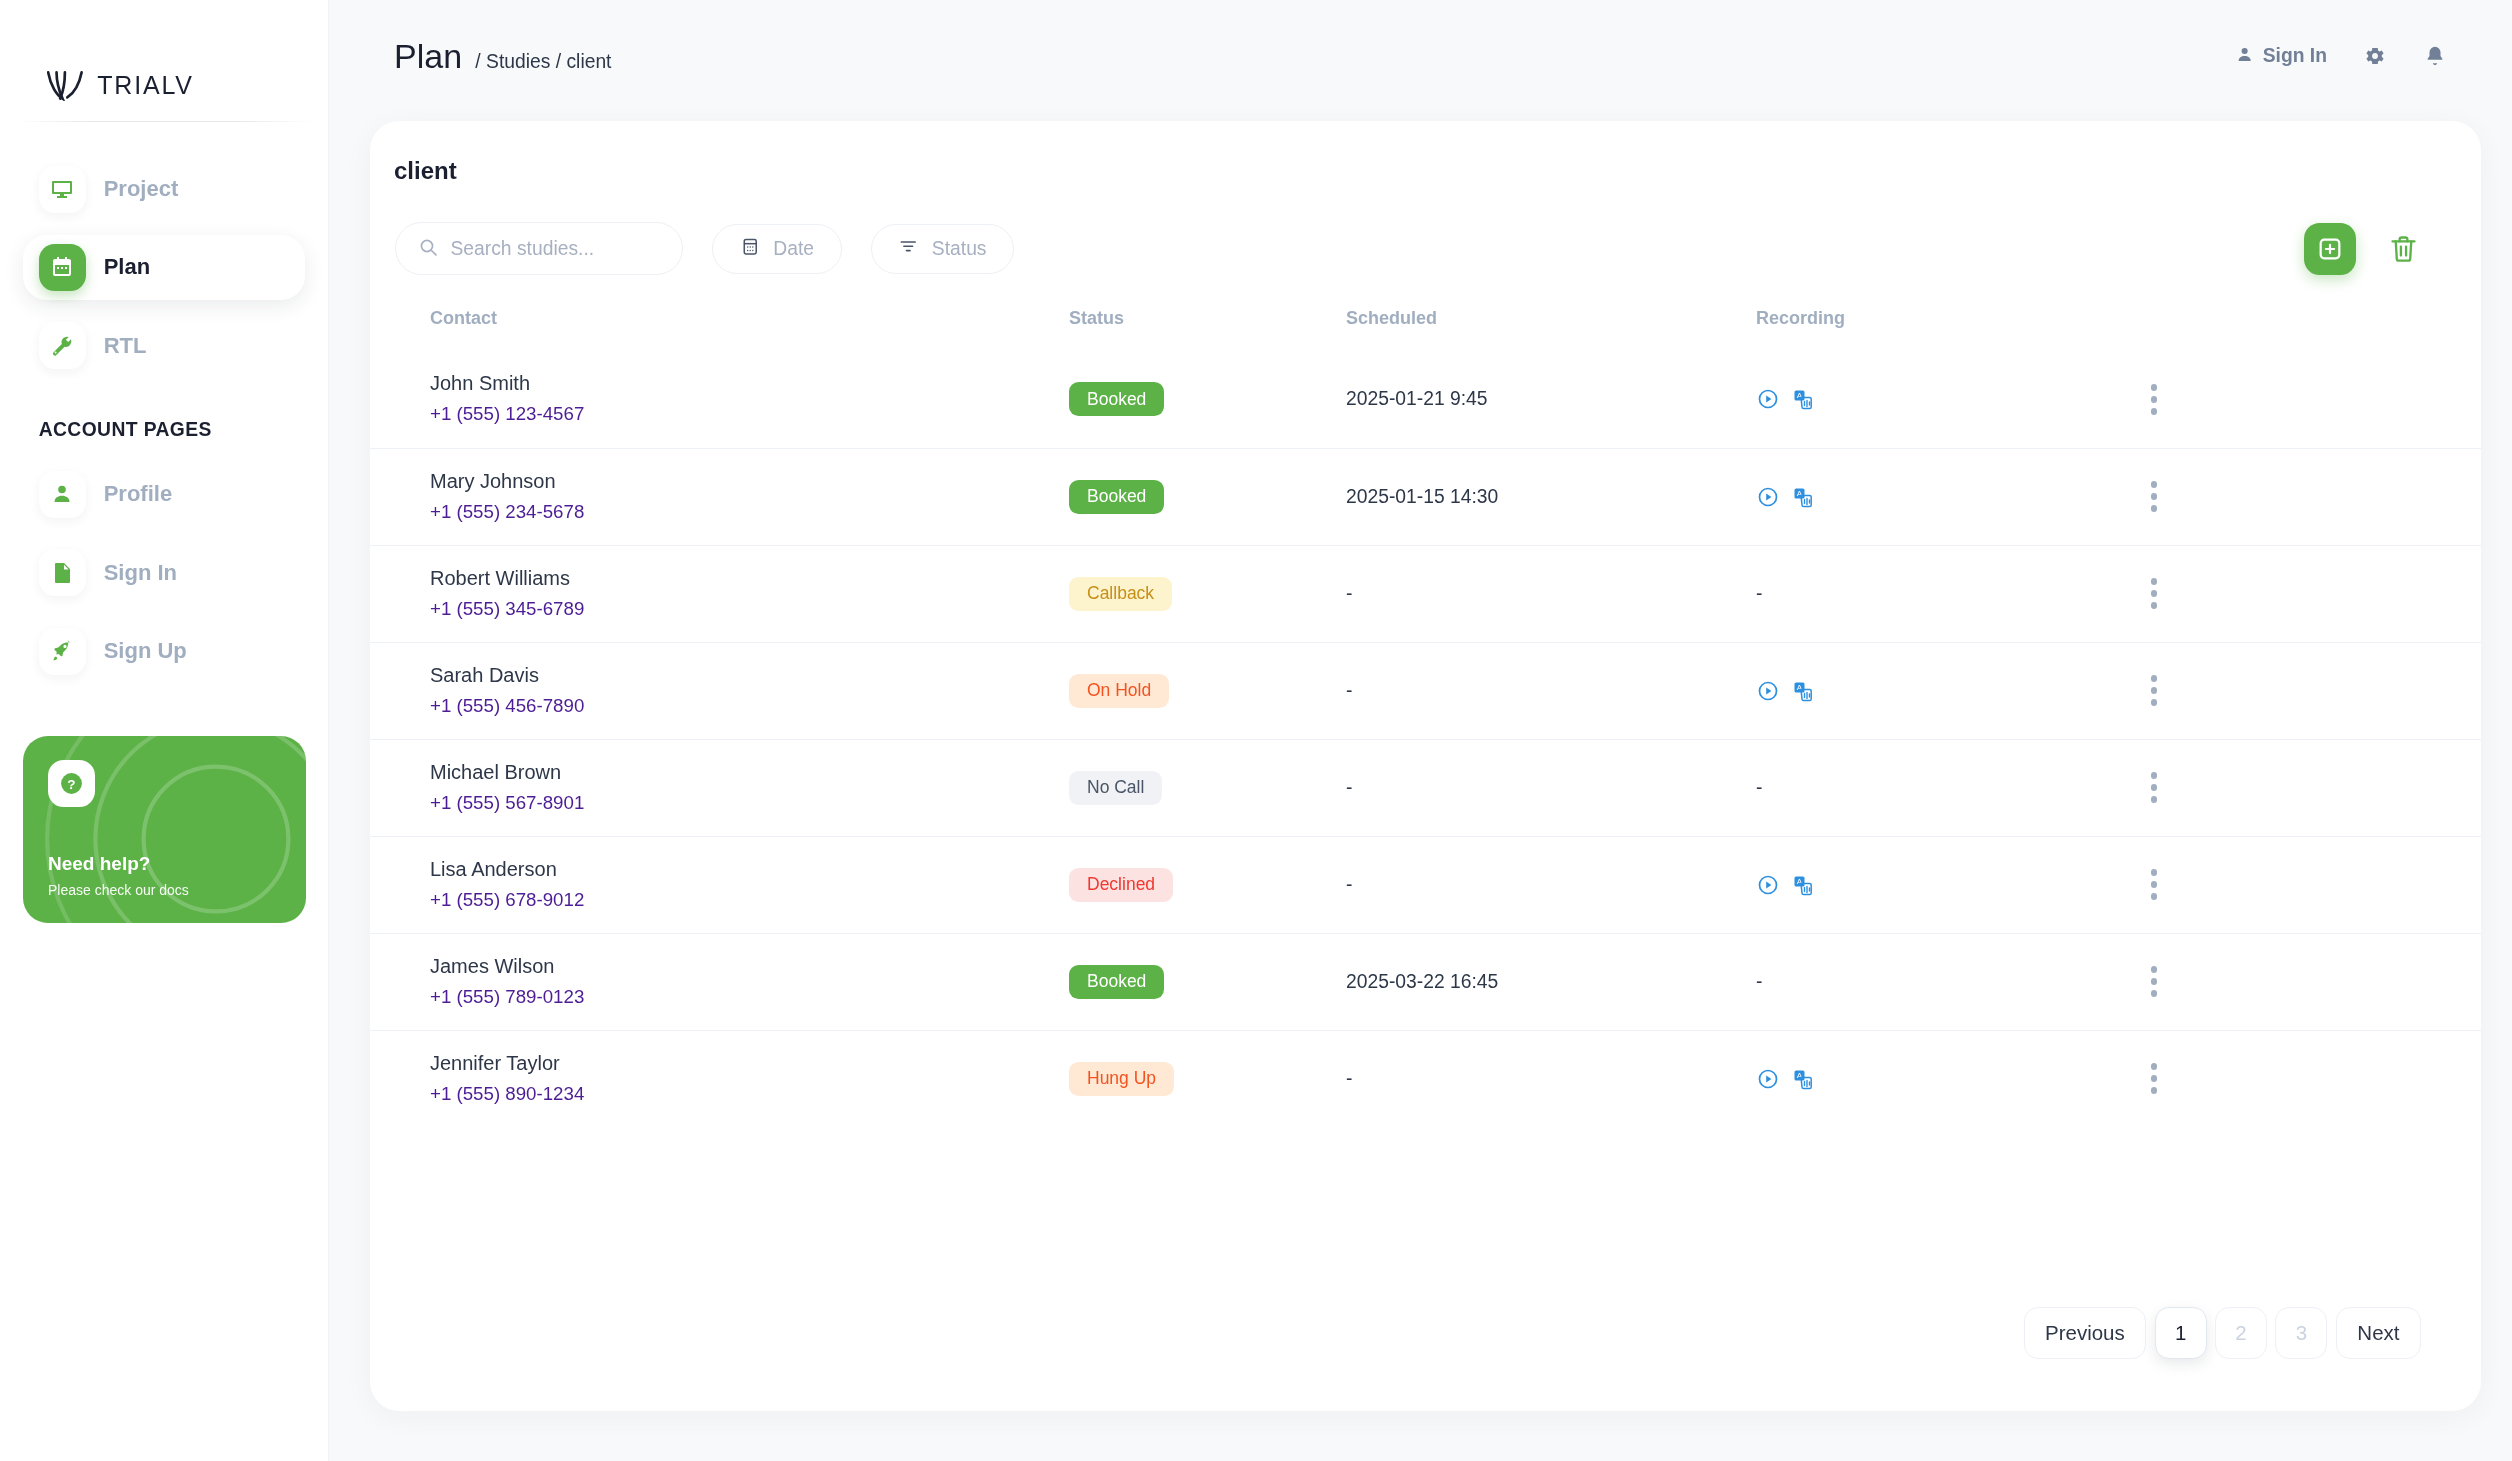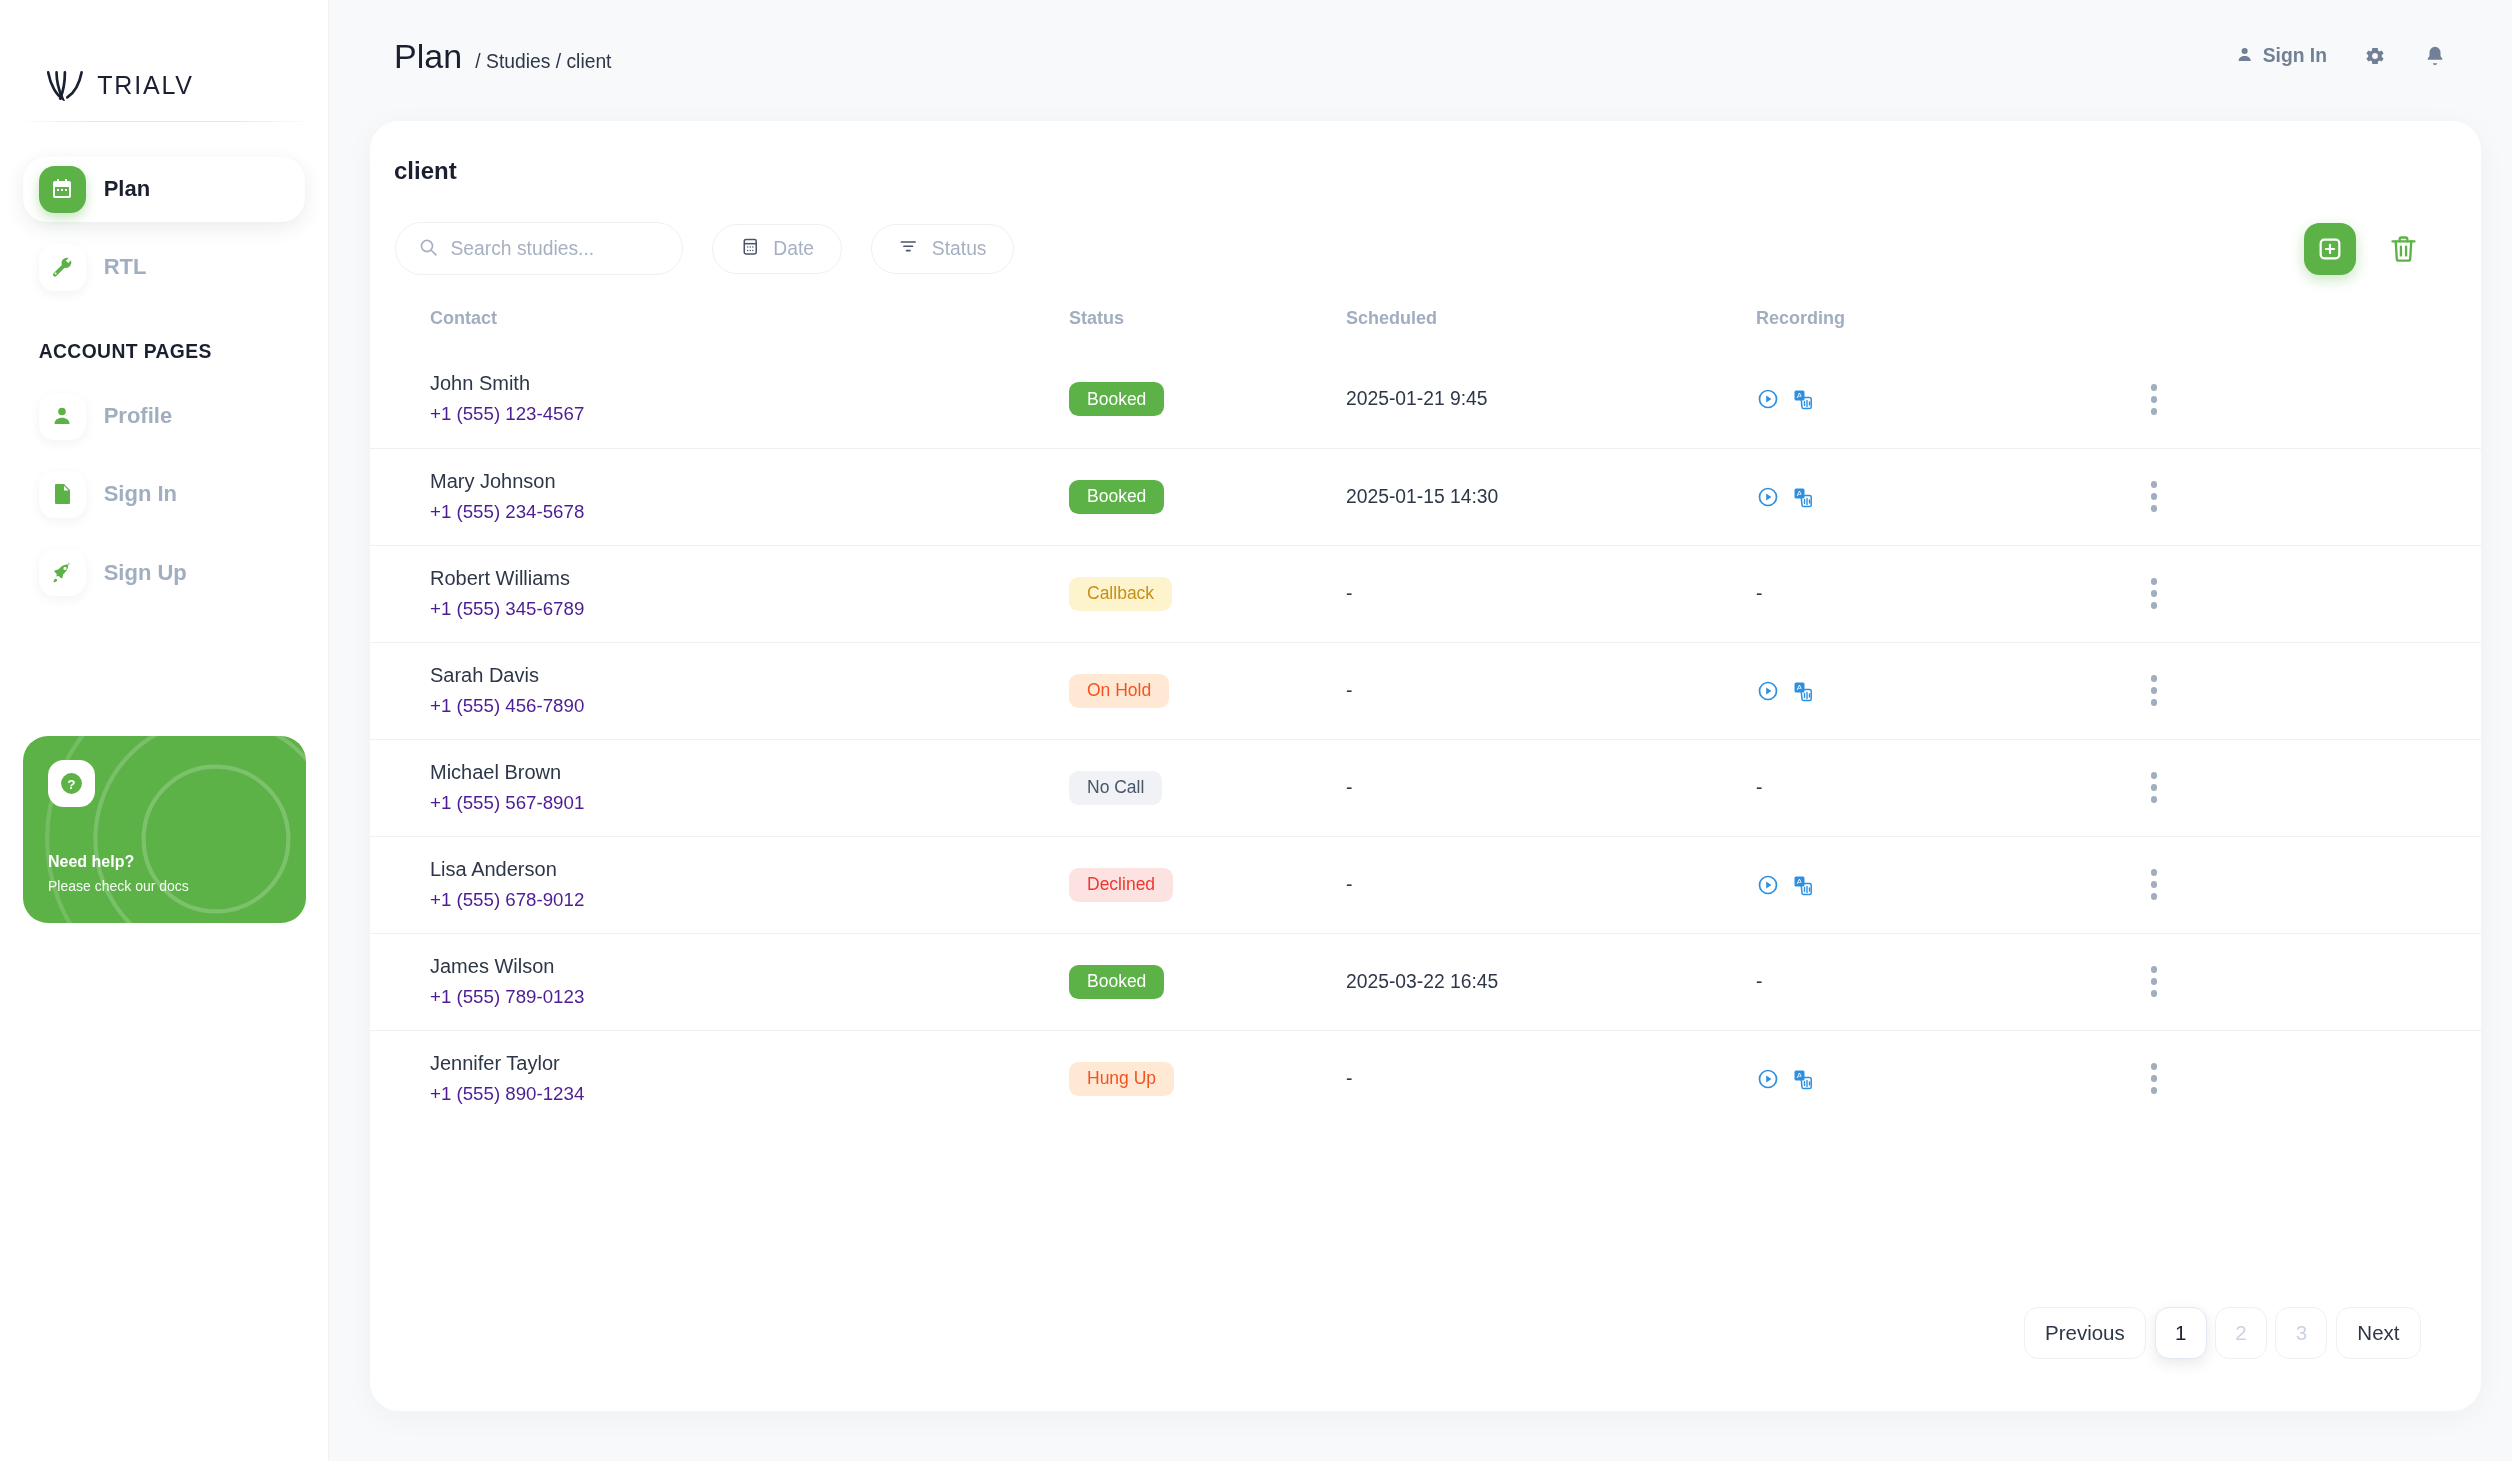--- a/index.html
+++ b/index.html
@@ -67,21 +67,21 @@
     overflow: hidden; padding: 24px 25px; color: #fff;
     cursor: pointer;
   }
   .help-rings { position: absolute; right: -103px; top: -90px; width: 386px; height: 386px; pointer-events: none; }
   .help-icon {
     width: 47px; height: 47px; border-radius: 15.7px; background: #fff;
     display: flex; align-items: center; justify-content: center;
     position: relative; z-index: 2;
   }
   .help-icon svg { width: 25px; height: 25px; }
-  .help-title { font-size: 16px; font-weight: 700; margin-top: 46px; position: relative; z-index: 2; }
+  .help-title { font-size: 19px; font-weight: 700; margin-top: 46px; position: relative; z-index: 2; }
   .help-sub { font-size: 14px; font-weight: 400; margin-top: 7.2px; opacity: .95; position: relative; z-index: 2; }
 
   
   .main { flex: 1; position: relative; }
   .topbar {
     height: 112px; display: flex; align-items: center;
     padding: 0 65px 0 65px; justify-content: space-between;
   }
   .crumbs { display: flex; align-items: baseline; gap: 13.3px; }
   .page-title { font-size: 34px; color: #1b2030; font-weight: 400; }
@@ -200,20 +200,28 @@
           <path d="M30 4 C30 20 28 34 22 48" stroke="#1b2030" stroke-width="4.5" stroke-linecap="round" fill="none"></path>
           <path d="M58 4 C54 24 46 38 34 46" stroke="#1b2030" stroke-width="4.5" stroke-linecap="round" fill="none"></path>
         </svg>
       </span>
       <span class="brand-name">TRIALV</span>
     </div>
     <div class="brand-sep"></div>
 
     <nav class="nav">
 
+      <div class="nav-item">
+        <span class="nav-chip">
+          <svg viewBox="0 0 24 24" fill="#5cb247">
+              <path d="M3 4h18a1 1 0 0 1 1 1v11a1 1 0 0 1-1 1h-7v2h3v2H7v-2h3v-2H3a1 1 0 0 1-1-1V5a1 1 0 0 1 1-1zm1 2v9h16V6H4z"></path>
+            </svg>
+        </span>
+        <span class="nav-label">Project</span>
+      </div>
 
       <div class="nav-item active">
         <span class="nav-chip">
           <svg viewBox="0 0 24 24" fill="#ffffff">
               <path d="M7 2v2H5a2 2 0 0 0-2 2v13a2 2 0 0 0 2 2h14a2 2 0 0 0 2-2V6a2 2 0 0 0-2-2h-2V2h-2v2H9V2H7zm12 8v9H5v-9h14zM7 12h2v2H7v-2zm4 0h2v2h-2v-2zm4 0h2v2h-2v-2z"></path>
             </svg>
         </span>
         <span class="nav-label">Plan</span>
       </div>
 

